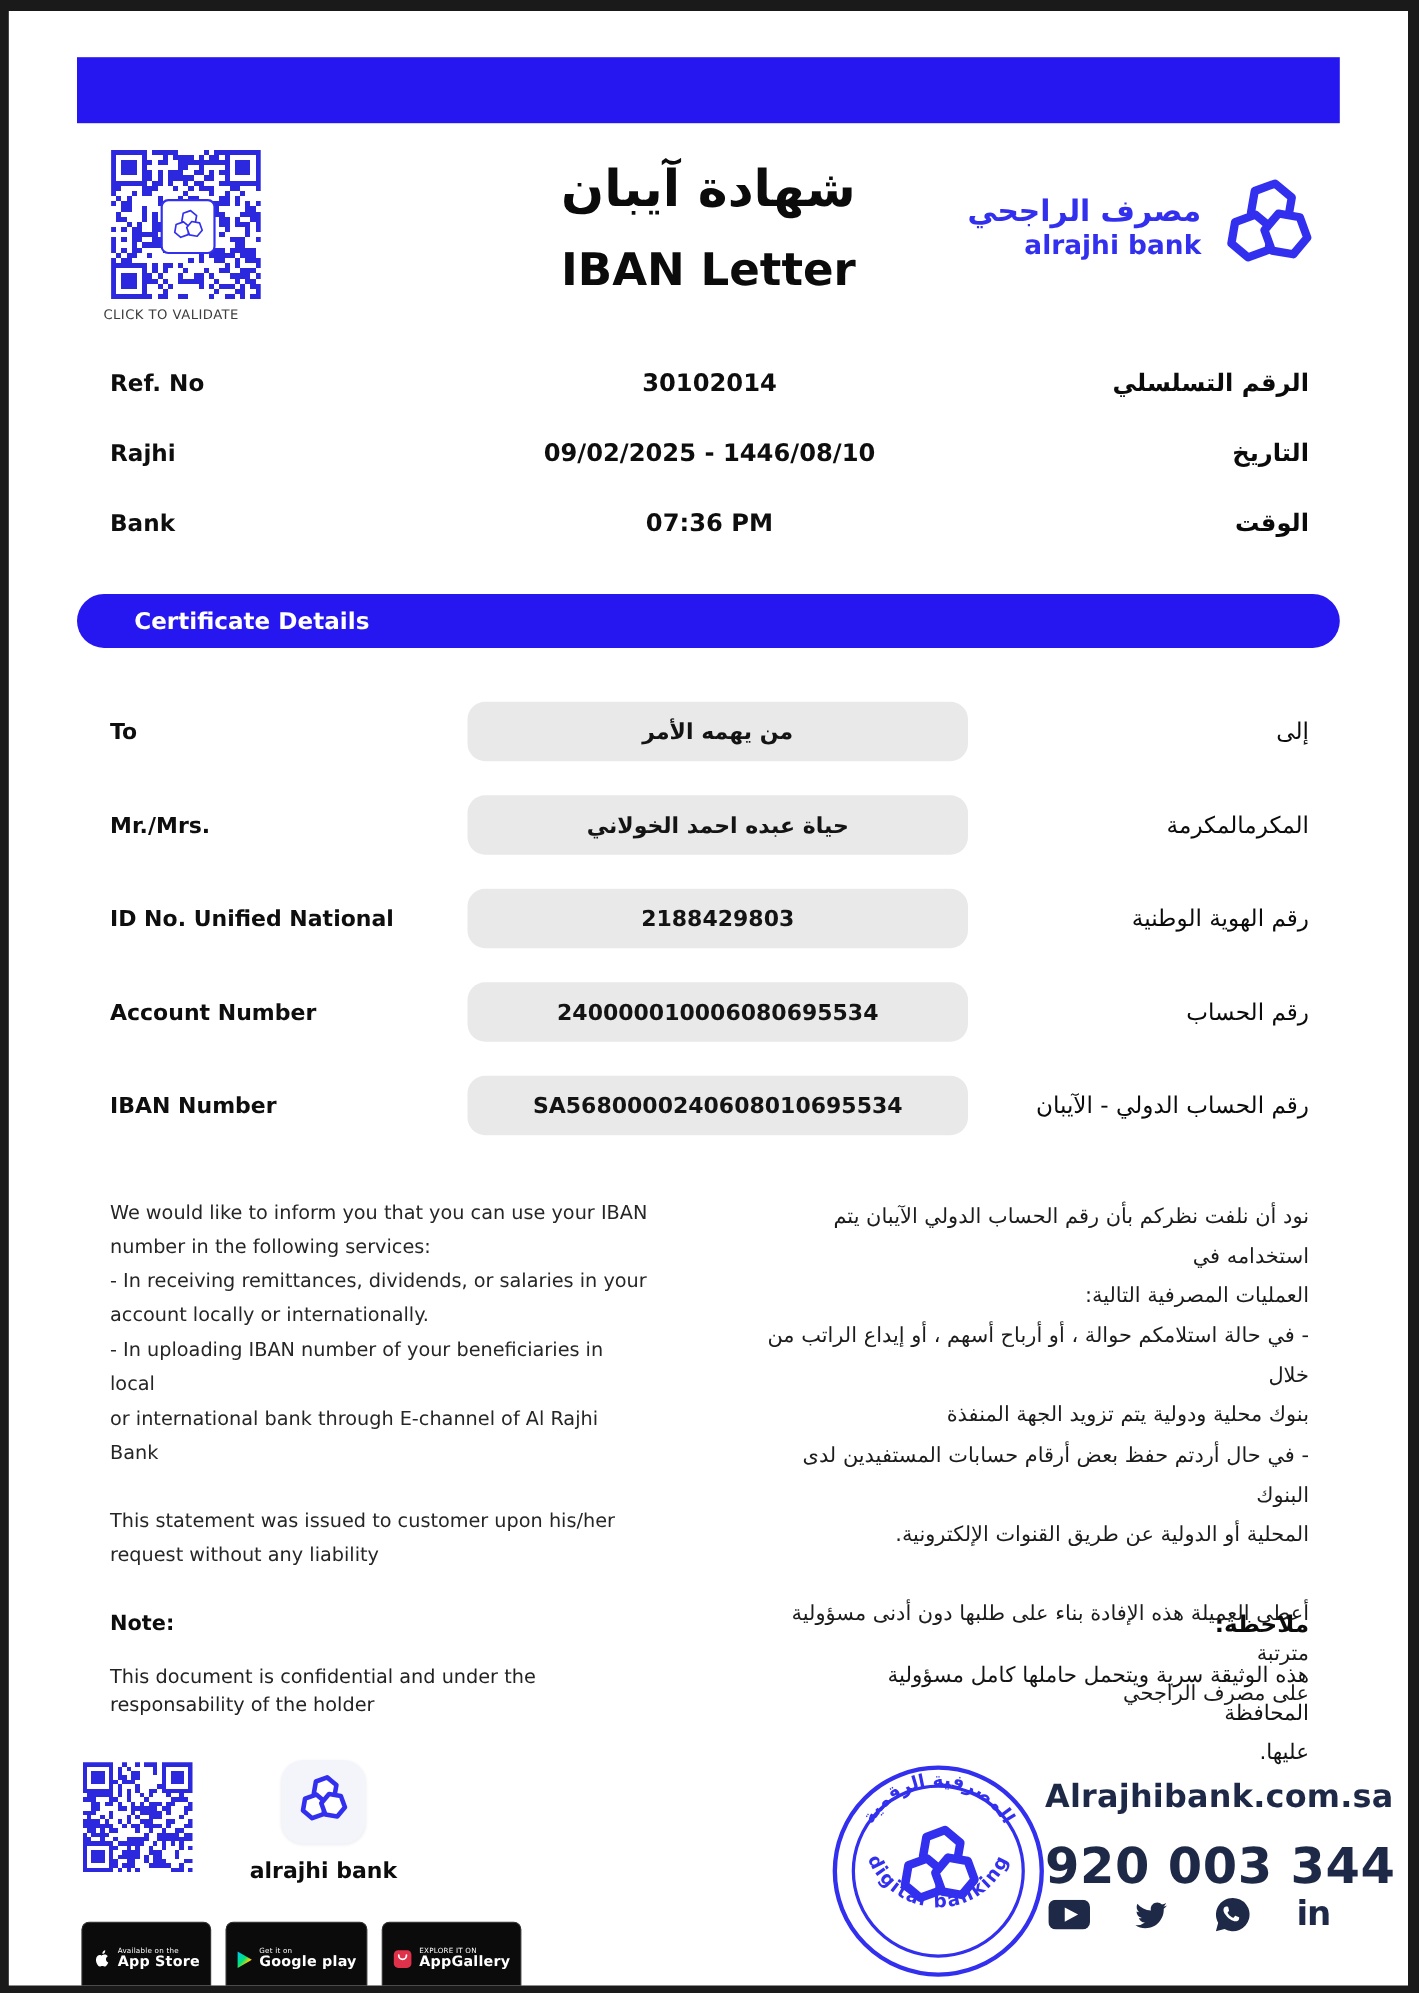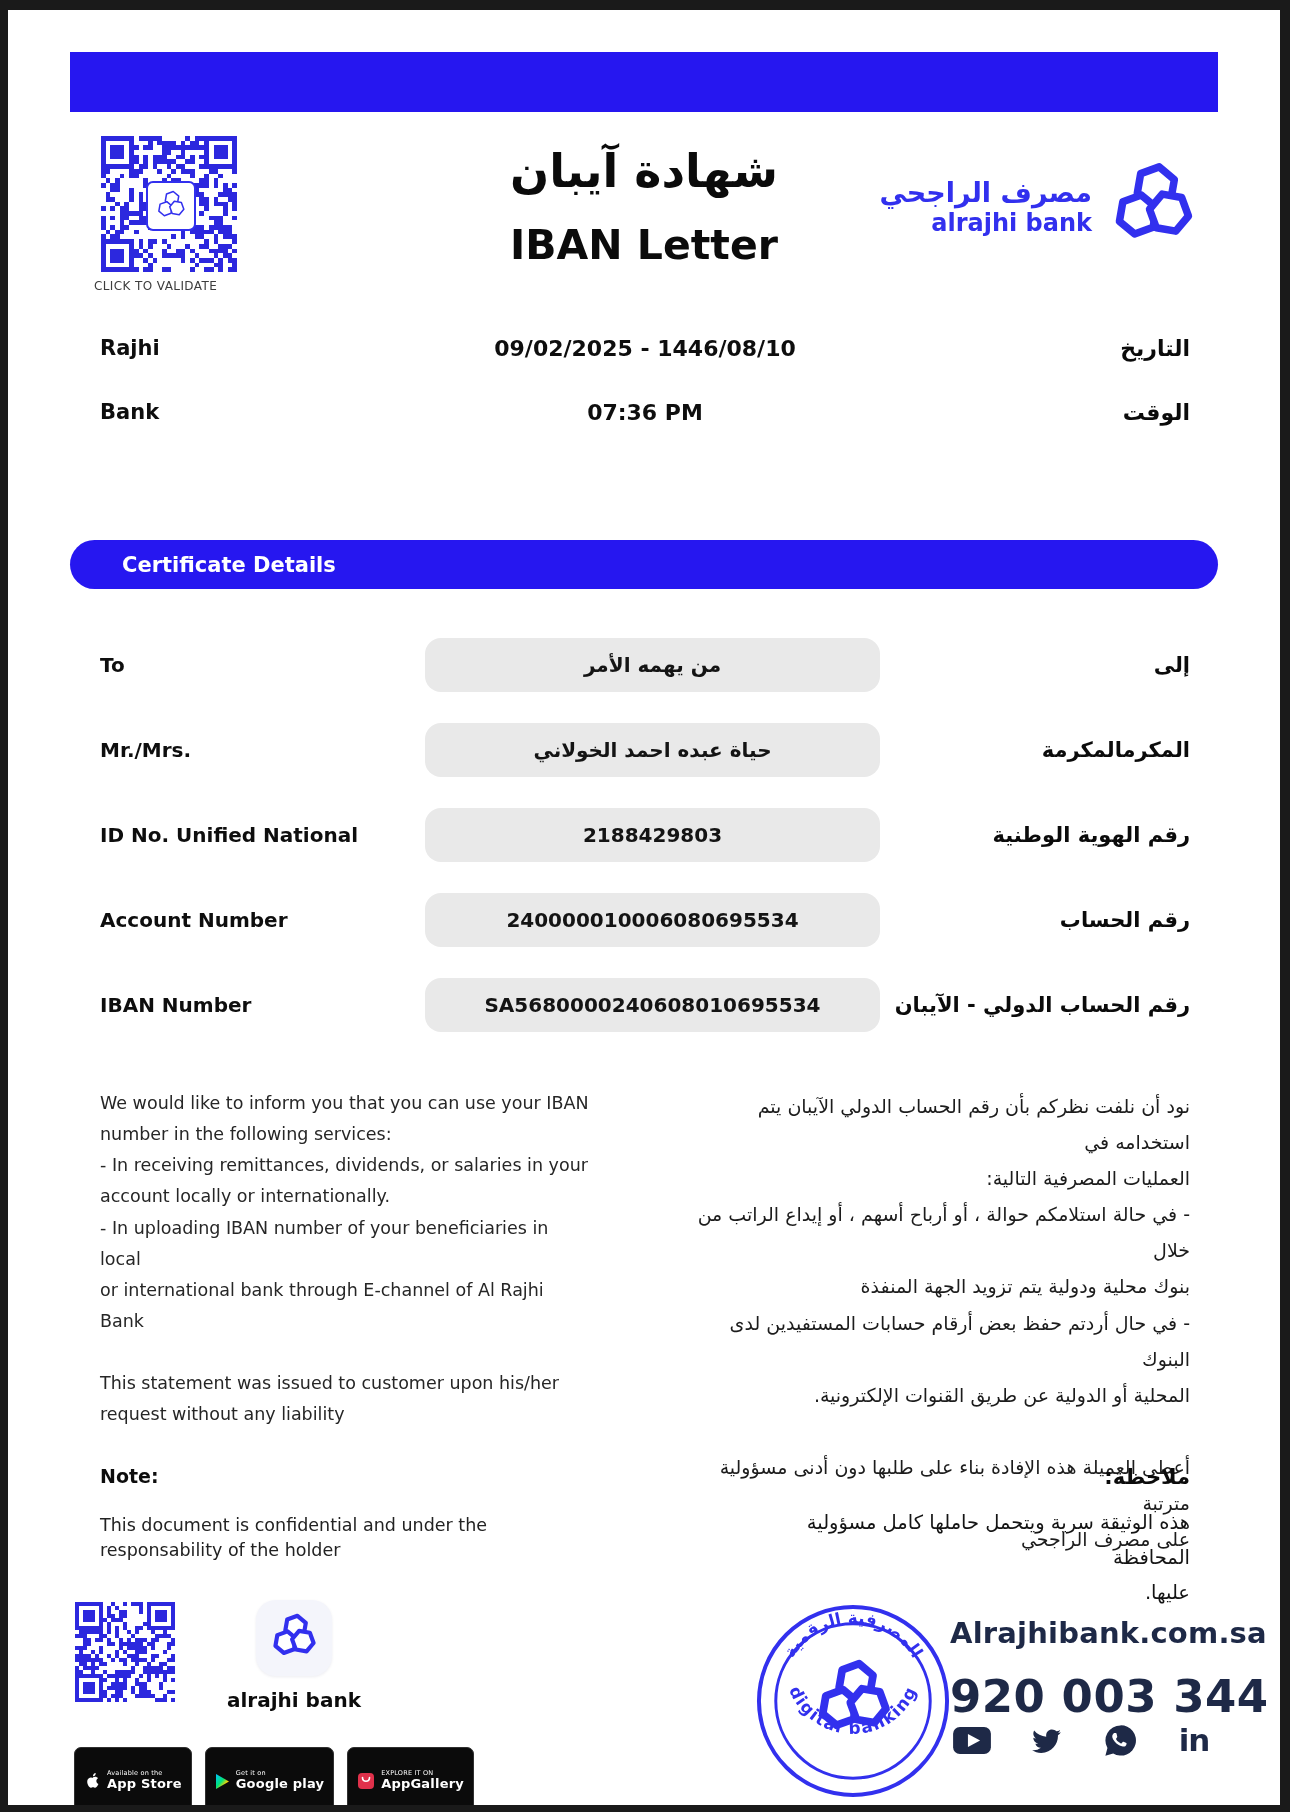--- a/index.html
+++ b/index.html
@@ -44,21 +44,21 @@
   .banner{position:absolute;left:62px;top:530px;width:1148px;height:49px;border-radius:26px;
     background:var(--blue);color:#fff;font-size:21px;font-weight:bold;
     display:flex;align-items:center;padding-left:52px;box-sizing:border-box}
 
   
   .fields{position:absolute;left:92px;right:90px;top:612px}
   .field-row{display:flex;align-items:center;height:85px}
   .f-label{width:325px;font-size:20px;font-weight:600;color:#0e0e0e}
   .f-pill{width:455px;height:54px;border-radius:16px;background:var(--pill);
     display:flex;align-items:center;justify-content:center;font-size:20px;font-weight:600;color:#141414}
-  .f-ar{flex:1;text-align:right;font-size:21px;font-weight:bold;direction:rtl;color:#0b0b0b}
+  .f-ar{flex:1;text-align:right;font-size:21px;font-weight:normal;direction:rtl;color:#0b0b0b}
 
   
   .info{position:absolute;left:92px;right:90px;top:1078px;display:flex;justify-content:space-between}
   .info-en{width:490px;font-size:17.5px;line-height:1.78;color:#262626;white-space:pre-line}
   .info-ar{width:505px;font-size:19px;line-height:1.9;color:#1c1c1c;direction:rtl;text-align:right;white-space:pre-line}
 
   
   .note{position:absolute;left:92px;right:90px;top:1455px;display:flex;justify-content:space-between}
   .note-en{width:440px}
   .note-en .nl{font-size:19px;font-weight:bold;color:#0d0d0d}
@@ -503,20 +503,25 @@
         <g>
           <polygon points="69.1,41.5 49.4,48.7 33.3,35.2 36.9,14.5 56.6,7.3 72.7,20.8" fill="#fff" stroke="#3230ee" stroke-width="8" stroke-linejoin="round"></polygon>
           <polygon points="53.7,50.8 50.1,71.5 30.4,78.7 14.3,65.2 17.9,44.5 37.6,37.3" fill="#fff" stroke="#3230ee" stroke-width="8" stroke-linejoin="round"></polygon>
           <polygon points="87.7,59.6 74.2,75.7 53.5,72.1 46.3,52.4 59.8,36.3 80.5,39.9" fill="#fff" stroke="#3230ee" stroke-width="8" stroke-linejoin="round"></polygon>
         </g>
       </svg>
   </div>
 
   <div class="meta">
     <div class="meta-row">
+      <div class="m-label">Ref. No</div>
+      <div class="m-value">30102014</div>
+      <div class="m-ar">الرقم التسلسلي</div>
+    </div>
+    <div class="meta-row">
       <div class="m-label">Rajhi</div>
       <div class="m-value">09/02/2025 - 1446/08/10</div>
       <div class="m-ar">التاريخ</div>
     </div>
     <div class="meta-row">
       <div class="m-label">Bank</div>
       <div class="m-value">07:36 PM</div>
       <div class="m-ar">الوقت</div>
     </div>
   </div>

